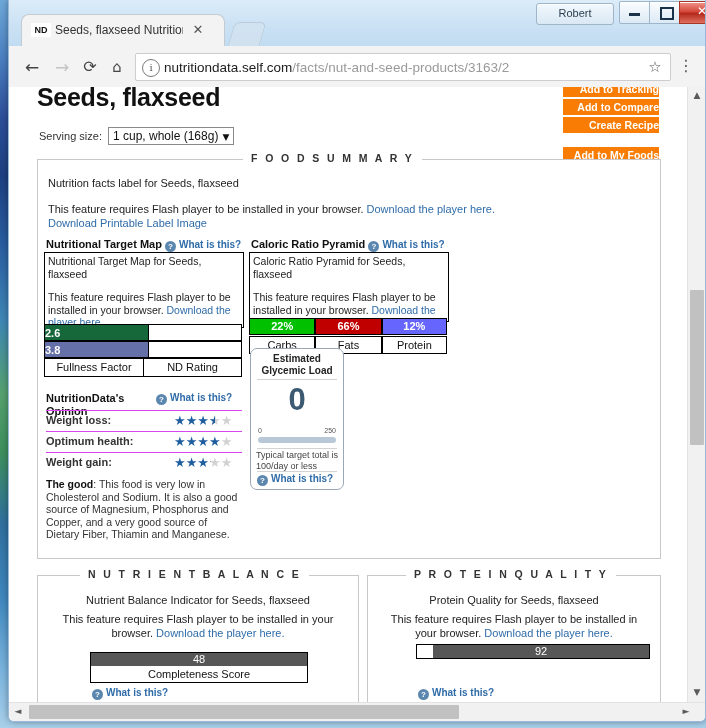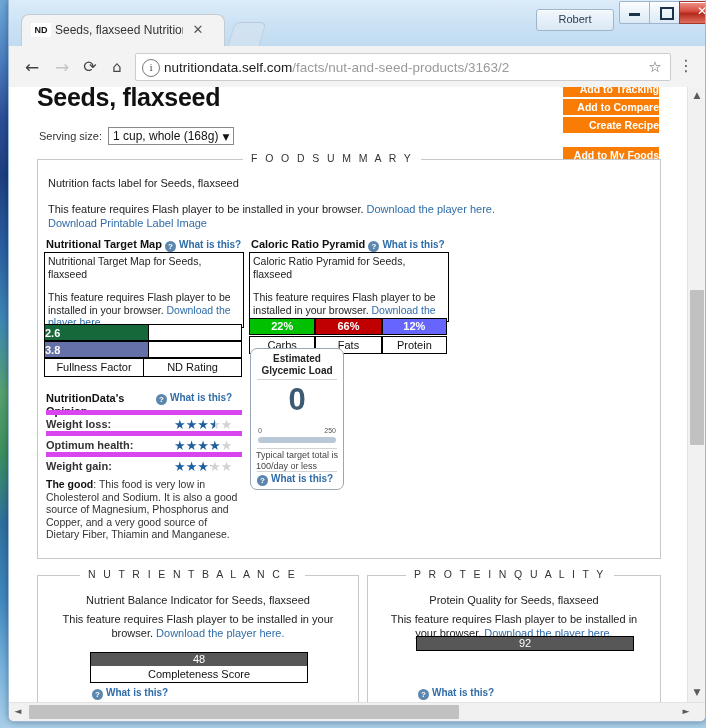--- a/index.html
+++ b/index.html
@@ -33,21 +33,21 @@
     box-shadow: 0 0 6px rgba(0,0,0,0.35);
   }
   
   #titlebar {
     position:absolute; left:0; top:0; right:0; height:46px;
     background: linear-gradient(180deg, rgba(222,238,250,0.72) 0%, rgba(196,223,244,0.62) 55%, rgba(176,211,238,0.55) 100%);
   }
 
   
   #user-btn {
-    position:absolute; left:527px; top:9px; width:76px; height:20px;
+    position:absolute; left:527px; top:3px; width:76px; height:20px;
     border:1px solid #9fb6c9; border-radius:3px;
     background: linear-gradient(180deg,#f2f8fd,#d9e8f4);
     color:#2c3e50; font-size:11px; line-height:19px; text-align:center;
     box-shadow: inset 0 1px 0 rgba(255,255,255,.9);
   }
   
   .wc {
     position:absolute; top:1px; height:21px; width:30px;
     border:1px solid #9eb6cb;
     background: linear-gradient(180deg,#fbfdff,#dce9f4);
@@ -203,21 +203,21 @@
   #ob-1 { top:12px; }
   #ob-2 { top:30px; }
   #ob-3 { top:60px; }
 
   
   .panel {
     position:absolute; border:1px solid #c8c8c8; background:#fff;
   }
   .panel-legend {
     position:absolute; top:-8px; background:#fff; padding:0 8px;
-    font-size:10.5px; font-weight:normal; letter-spacing:2.4px; color:#333;
+    font-size:10.5px; font-weight:bold; letter-spacing:2.4px; color:#333;
   }
 
   #panel-food { left:28px; top:72px; width:622px; height:398px; }
   #leg-food { left:205px; }
 
   #panel-nb { left:28px; top:488px; width:320px; height:135px; }
   #leg-nb { left:42px; }
 
   #panel-pq { left:358px; top:488px; width:292px; height:135px; }
   #leg-pq { left:38px; }
@@ -289,21 +289,21 @@
     position:absolute; top:0; height:18px;
     border:1px solid #000; box-sizing:border-box; background:#fff;
     text-align:center; line-height:16px; font-size:11px; color:#111;
   }
 
   
   #opinion-head { position:absolute; left:8px; top:232px; width:120px; font-size:11px; font-weight:bold; color:#111; line-height:13px;}
   #opinion-witq { position:absolute; left:118px; top:232px; }
   .op-row {
     position:absolute; left:8px; width:196px; height:21px;
-    border-top:5px solid #d946ef;
+    border-top:1px solid #d946ef;
   }
   .op-label { position:absolute; left:0; top:3px; font-size:11px; font-weight:bold; color:#333;}
   .op-stars { position:absolute; left:128px; top:2px; font-size:13px; letter-spacing:0px; font-family:"DejaVu Sans", sans-serif; white-space:nowrap;}
   .star-on  { color:#1f5e9e; }
   .star-off { color:#d2d2d2; }
   .star-half { position:relative; display:inline-block; color:#d2d2d2; }
   .star-half i { position:absolute; left:0; top:0; width:52%; overflow:hidden; color:#1f5e9e; font-style:normal;}
   #op-r0 { top:250px; }
   #op-r1 { top:271px; }
   #op-r2 { top:292px; }
@@ -345,21 +345,21 @@
   }
   .score-top {
     height:13px; background:#575757; color:#fff; font-size:11px;
     text-align:center; line-height:13px;
   }
   .score-bot {
     height:16px; background:#fff; color:#111; font-size:11px;
     text-align:center; line-height:16px;
   }
   #nb-score { left:52px; top:76px; width:216px; }
-  #pq-score { left:48px; top:60px; width:216px; }
+  #pq-score { left:48px; top:68px; width:216px;padding-left:16px; }
   #nb-witq { position:absolute; left:54px; top:111px; }
   #pq-witq { position:absolute; left:50px; top:111px; }
 </style>
 </head>
 <body>
 
 <div id="desktop"></div>
 
 <div id="window">
 

